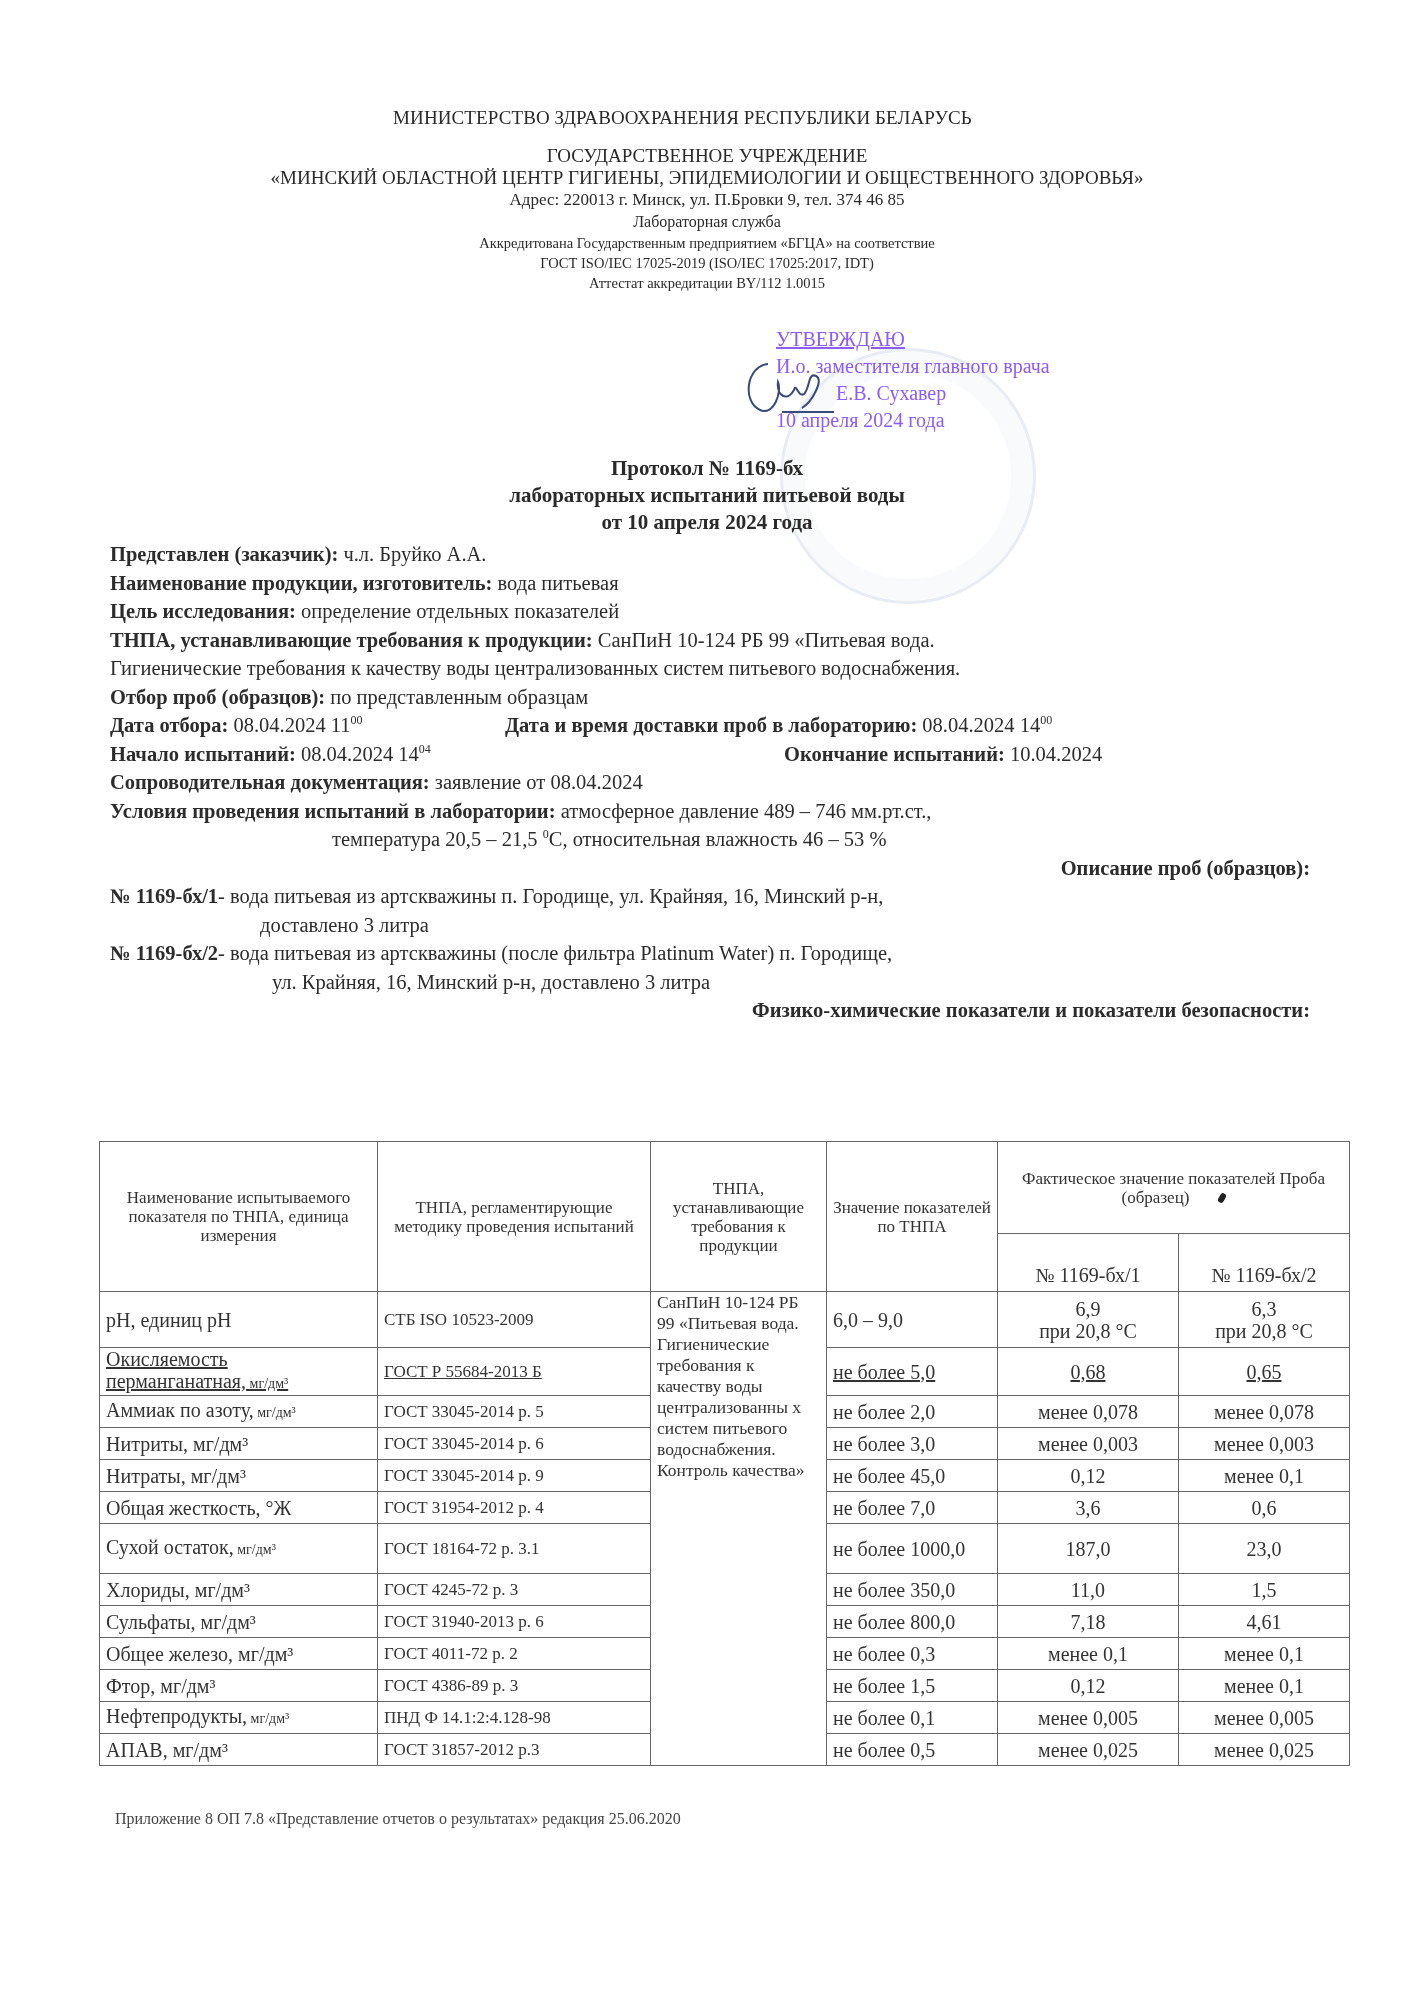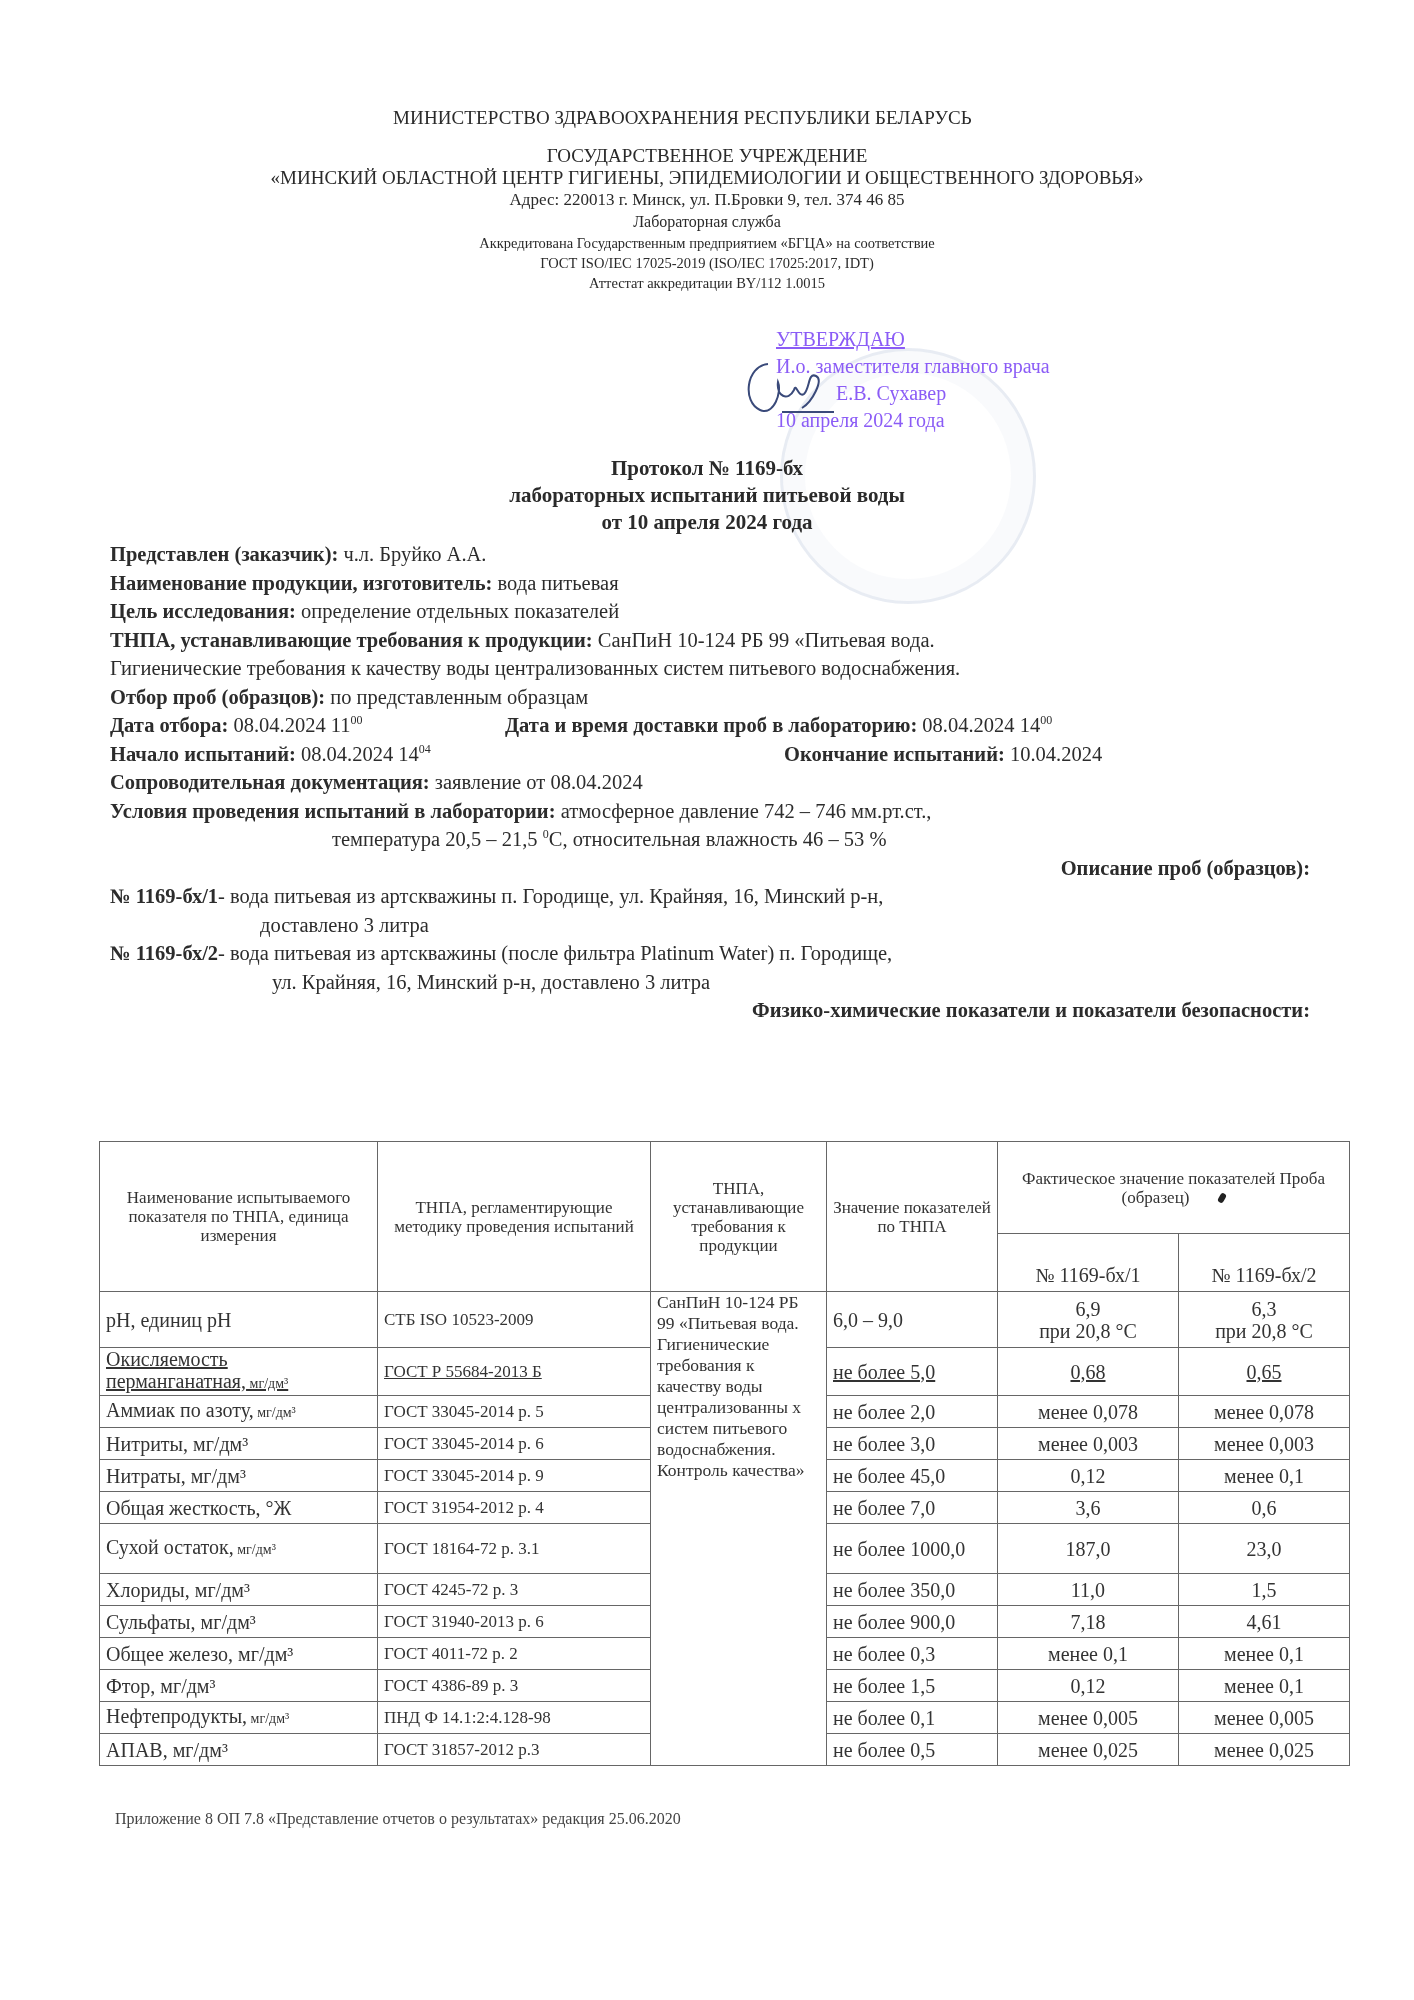--- a/index.html
+++ b/index.html
@@ -100,21 +100,21 @@
     <div><b>Отбор проб (образцов):</b><span> по представленным образцам</span></div>
     <div class="row-two">
       <span><b>Дата отбора:</b><span> 08.04.2024 11</span><sup>00</sup></span>
       <span class="right"><b>Дата и время доставки проб в лабораторию:</b><span> 08.04.2024 14</span><sup>00</sup></span>
     </div>
     <div class="row-two">
       <span><b>Начало испытаний:</b><span> 08.04.2024 14</span><sup>04</sup></span>
       <span class="right2"><b>Окончание испытаний:</b><span> 10.04.2024</span></span>
     </div>
     <div><b>Сопроводительная документация:</b><span> заявление от 08.04.2024</span></div>
-    <div><b>Условия проведения испытаний в лаборатории:</b><span> атмосферное давление 742 – 746 мм.рт.ст.,</span></div>
+    <div><b>Условия проведения испытаний в лаборатории:</b><span> атмосферное давление 489 – 746 мм.рт.ст.,</span></div>
     <div class="cond2"><span>температура 20,5 – 21,5 </span><sup>0</sup><span>С, относительная влажность 46 – 53 %</span></div>
 
     <div class="desc-title">Описание проб (образцов):</div>
     <div class="sample">
       <span class="num">№ 1169-бх/1</span>
       <span class="txt"> - вода питьевая из артскважины  п. Городище, ул. Крайняя, 16, Минский р-н,</span>
     </div>
     <div class="indent1">доставлено 3 литра</div>
     <div class="sample">
       <span class="num">№ 1169-бх/2</span>
@@ -227,21 +227,21 @@
           <td class="ctr">
             <div>11,0</div>
           </td>
           <td class="ctr">
             <div>1,5</div>
           </td>
         </tr>
         <tr style="height: 31px;">
           <td><span>Сульфаты, мг/дм³</span></td>
           <td class="small">ГОСТ 31940-2013 р. 6</td>
-          <td>не более 900,0</td>
+          <td>не более 800,0</td>
           <td class="ctr">
             <div>7,18</div>
           </td>
           <td class="ctr">
             <div>4,61</div>
           </td>
         </tr>
         <tr style="height: 31px;">
           <td><span>Общее железо, мг/дм³</span></td>
           <td class="small">ГОСТ 4011-72 р. 2</td>

